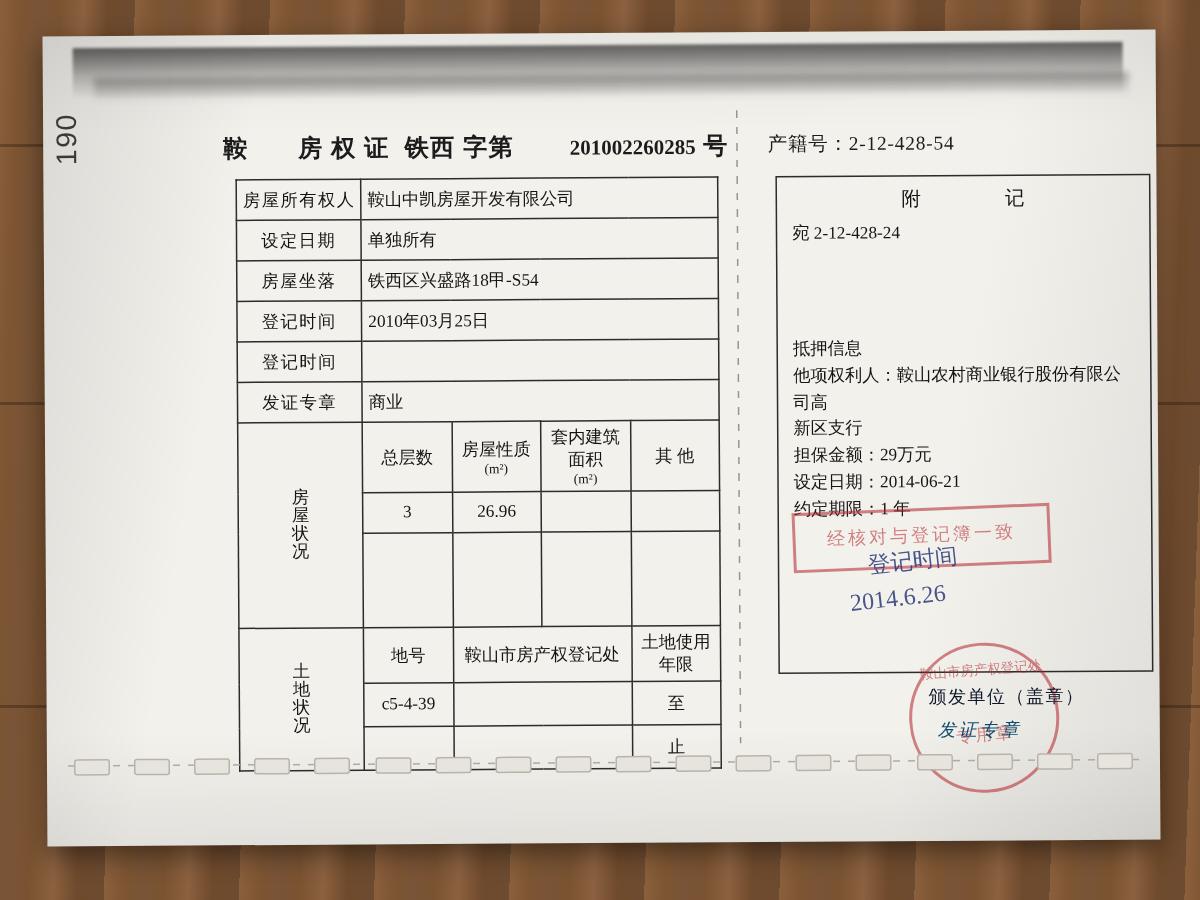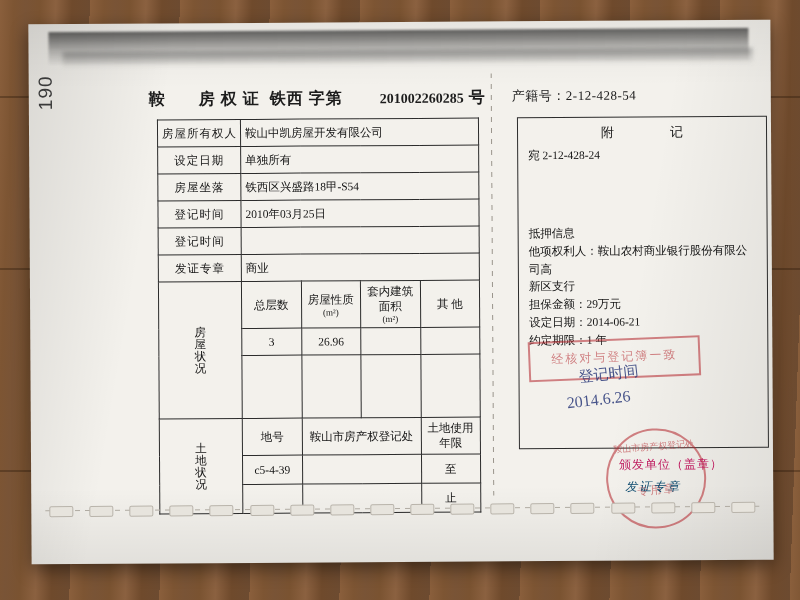--- a/index.html
+++ b/index.html
@@ -101,21 +101,21 @@
   .hand{
     position:absolute;color:#2b3a7a;font-family:"Liberation Serif",serif;
     transform:rotate(-6deg);opacity:.85;
   }
   .round-stamp{
     position:absolute;left:575px;top:408px;width:96px;height:96px;border-radius:50%;
     border:2.5px solid #b3232a;opacity:.55;transform:rotate(-4deg);
   }
   .round-stamp .t1{position:absolute;top:10px;left:0;right:0;text-align:center;font-size:9px;color:#b3232a;}
   .round-stamp .t2{position:absolute;top:52px;left:0;right:0;text-align:center;font-size:11px;color:#b3232a;letter-spacing:2px;}
-  .issue{position:absolute;left:588px;top:436px;font-size:12px;color:#be185d;letter-spacing:1px;}
+  .issue{position:absolute;left:588px;top:436px;font-size:12px;color:#0f172a;letter-spacing:1px;}
   .issue2{position:absolute;left:594px;top:458px;font-size:12px;color:#0c4a6e;letter-spacing:2px;font-style:italic;}
 </style>
 </head>
 <body>
 
 <div id="scene">
   <div class="plank" style="top:96px;"></div>
   <div class="plank" style="top:268px;"></div>
   <div class="plank" style="top:470px;"></div>
 

